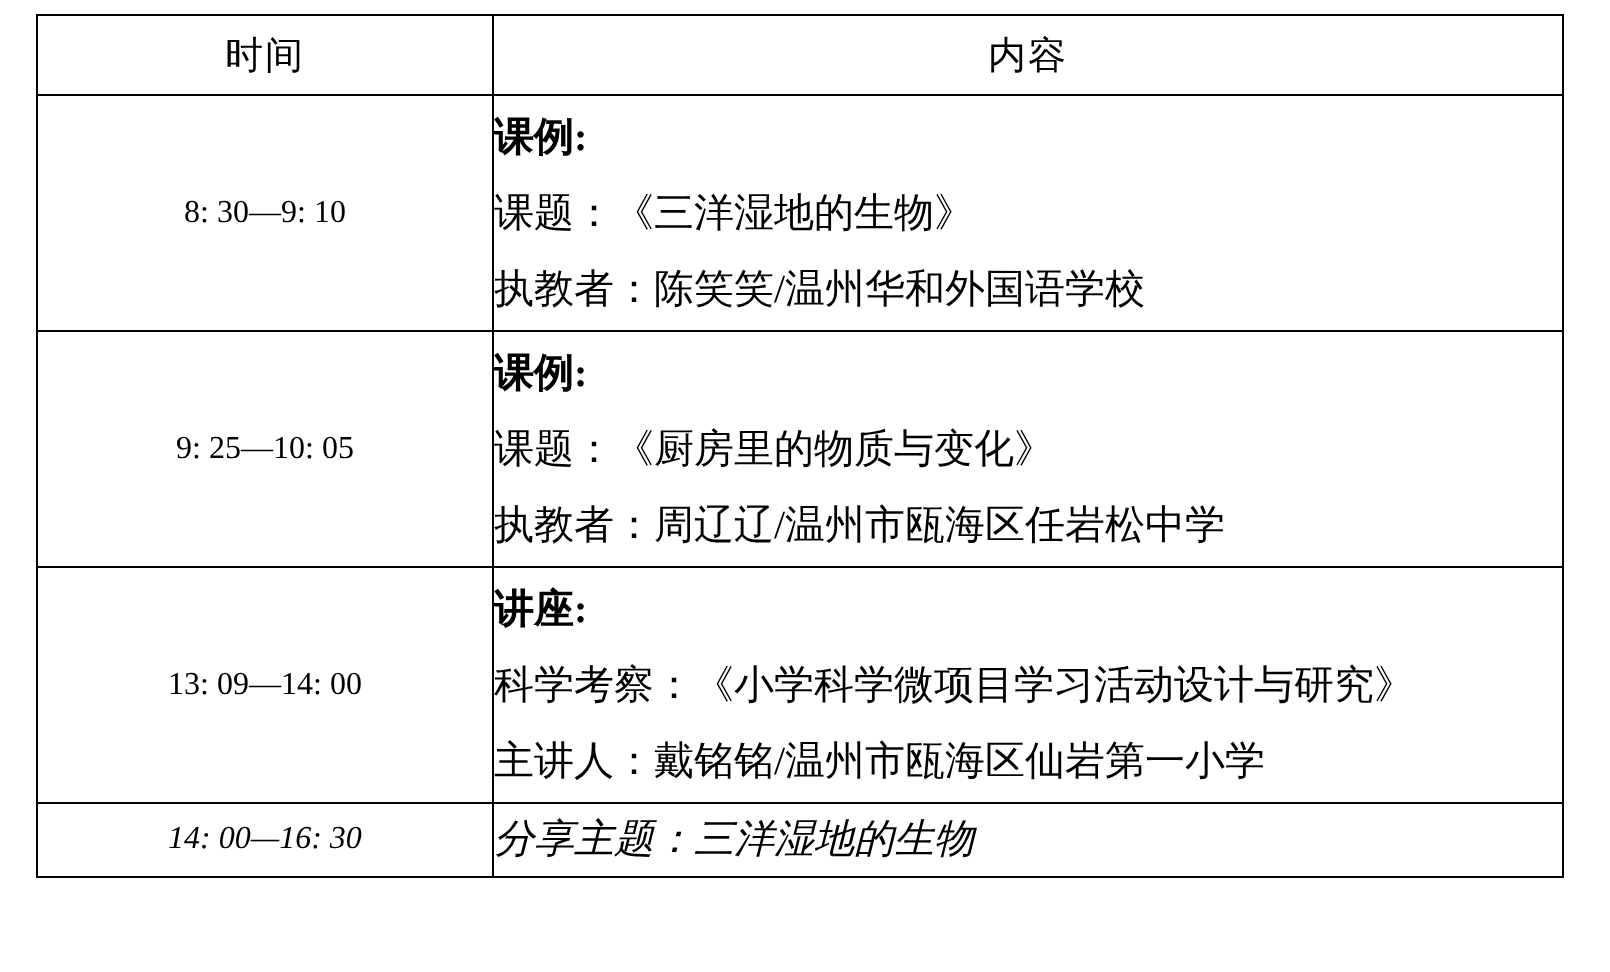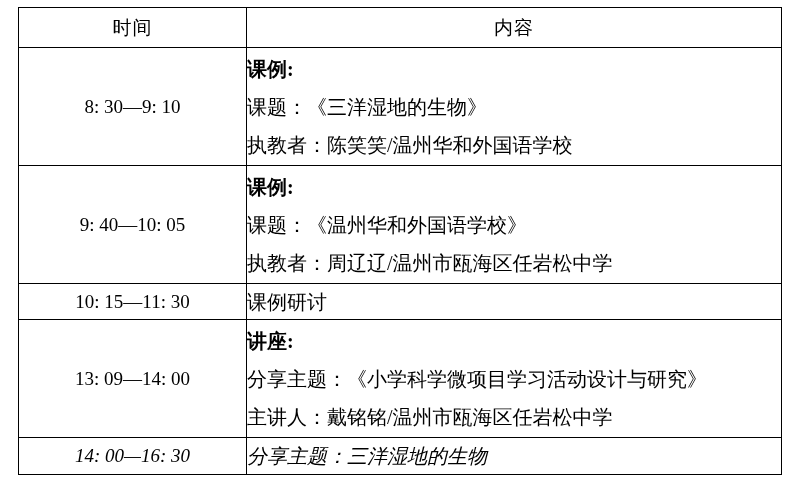--- a/index.html
+++ b/index.html
@@ -38,21 +38,21 @@
   tr.row-short-a { height: 36px; }
   tr.row-short-b { height: 37px; font-style: italic; }
   th.header-cell {
     font-weight: normal;
     font-size: 19px;
     text-align: center;
     vertical-align: middle;
     letter-spacing: 1px;
   }
   td.time-cell {
-    font-size: 19px;
+    font-size: 16px;
     text-align: center;
     vertical-align: middle;
     white-space: nowrap;
   }
   td.content-cell {
     font-size: 20px;
     vertical-align: middle;
     padding: 1px 8px 1px 8px;
     text-align: left;
   }
@@ -83,39 +83,33 @@
     <tbody>
       <tr class="row-tall">
         <td class="time-cell">8: 30—9: 10</td>
         <td class="content-cell">
           <p class="line bold">课例:</p>
           <p class="line">课题：《三洋湿地的生物》</p>
           <p class="line">执教者：陈笑笑/温州华和外国语学校</p>
         </td>
       </tr>
       <tr class="row-tall">
-        <td class="time-cell">9: 40—10: 05</td>
+        <td class="time-cell">9: 25—10: 05</td>
         <td class="content-cell">
           <p class="line bold">课例:</p>
-          <p class="line">课题：《温州华和外国语学校》</p>
+          <p class="line">课题：《厨房里的物质与变化》</p>
           <p class="line">执教者：周辽辽/温州市瓯海区任岩松中学</p>
-        </td>
-      </tr>
-      <tr class="row-short-a">
-        <td class="time-cell">10: 15—11: 30</td>
-        <td class="content-cell single">
-          <p class="line">课例研讨</p>
         </td>
       </tr>
       <tr class="row-tall">
         <td class="time-cell">13: 09—14: 00</td>
         <td class="content-cell">
           <p class="line bold">讲座:</p>
-          <p class="line">分享主题：《小学科学微项目学习活动设计与研究》</p>
-          <p class="line">主讲人：戴铭铭/温州市瓯海区任岩松中学</p>
+          <p class="line">科学考察：《小学科学微项目学习活动设计与研究》</p>
+          <p class="line">主讲人：戴铭铭/温州市瓯海区仙岩第一小学</p>
         </td>
       </tr>
       <tr class="row-short-b">
         <td class="time-cell">14: 00—16: 30</td>
         <td class="content-cell single">
           <p class="line">分享主题：三洋湿地的生物</p>
         </td>
       </tr>
     </tbody>
   </table>

